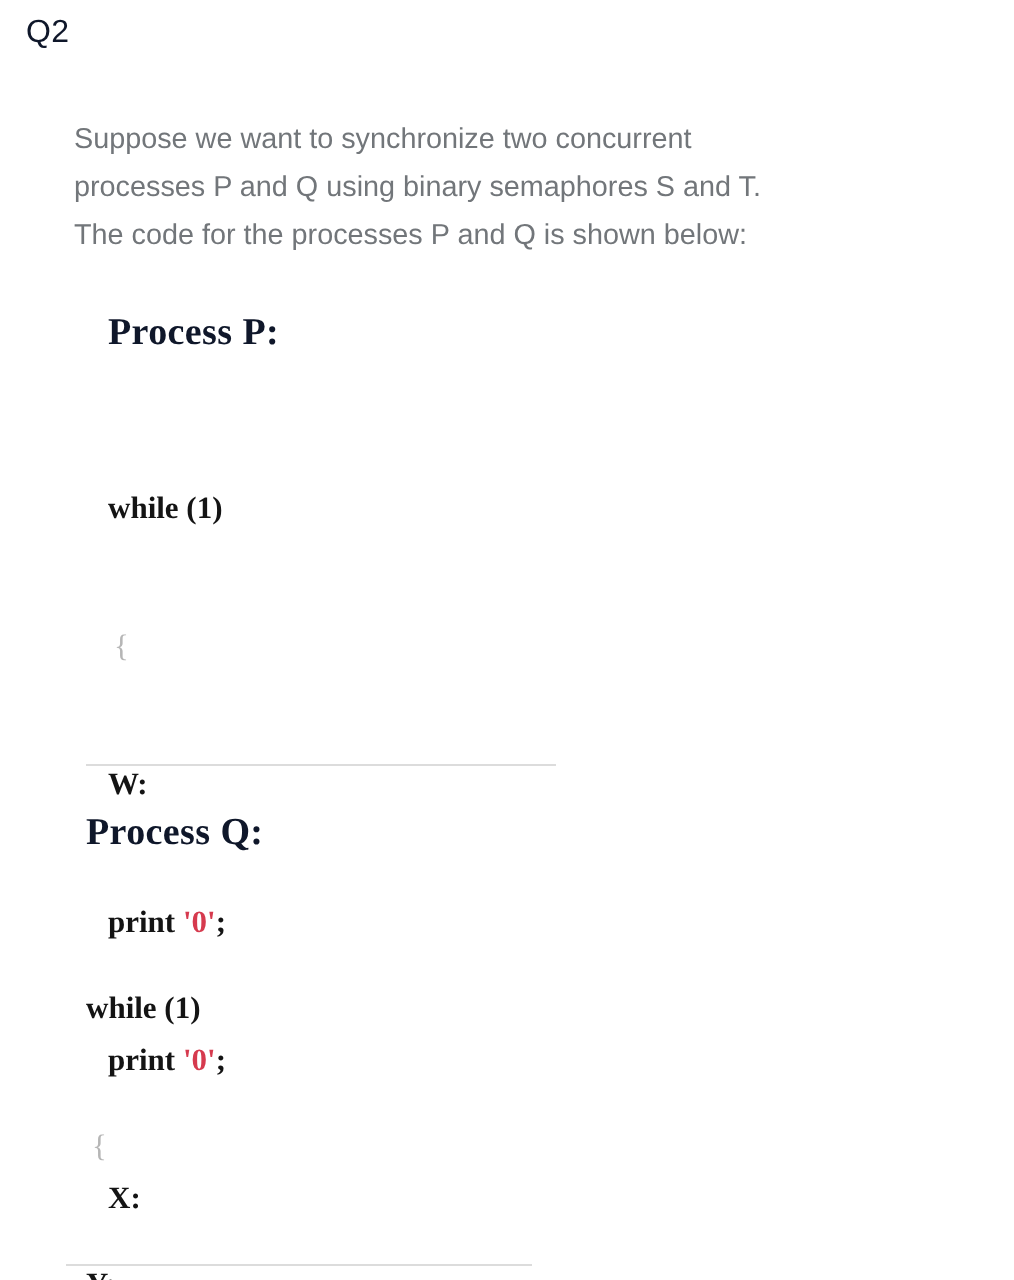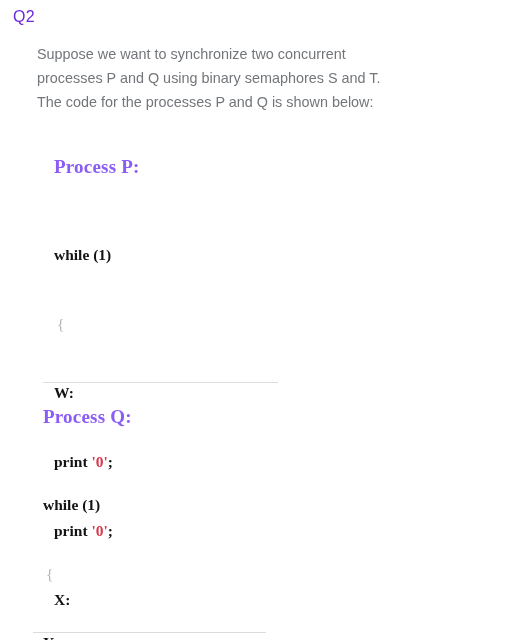--- a/index.html
+++ b/index.html
@@ -23,49 +23,49 @@
   }
 
   
   .qnum {
     position: absolute;
     left: 13px;
     top: 8px;
     font-family: "Liberation Sans", sans-serif;
     font-size: 16px;
     font-weight: 400;
-    color: #6d28d9;
+    color: #0f172a;
     letter-spacing: 0.2px;
   }
 
   
   .prompt {
     position: absolute;
     left: 37px;
-    top: 28px;
+    top: 44px;
     width: 350px;
     font-family: "Liberation Sans", sans-serif;
     font-size: 14.4px;
     line-height: 24px;
     color: #72767a;
     font-weight: 400;
   }
 
   
   .block {
     position: absolute;
   }
   .block-p { left: 54px; top: 157px; }
   .block-q { left: 43px; top: 407px; }
 
   .proc-title {
     font-family: "Liberation Serif", serif;
     font-weight: bold;
     font-size: 19px;
-    color: #8b5cf6;
+    color: #0f172a;
     letter-spacing: 0.2px;
     margin: 0 0 20px 0;
     line-height: 20px;
   }
 
   .code {
     font-family: "Liberation Mono", "DejaVu Sans Mono", monospace;
     font-size: 15.5px;
     font-weight: bold;
     line-height: 23px;

